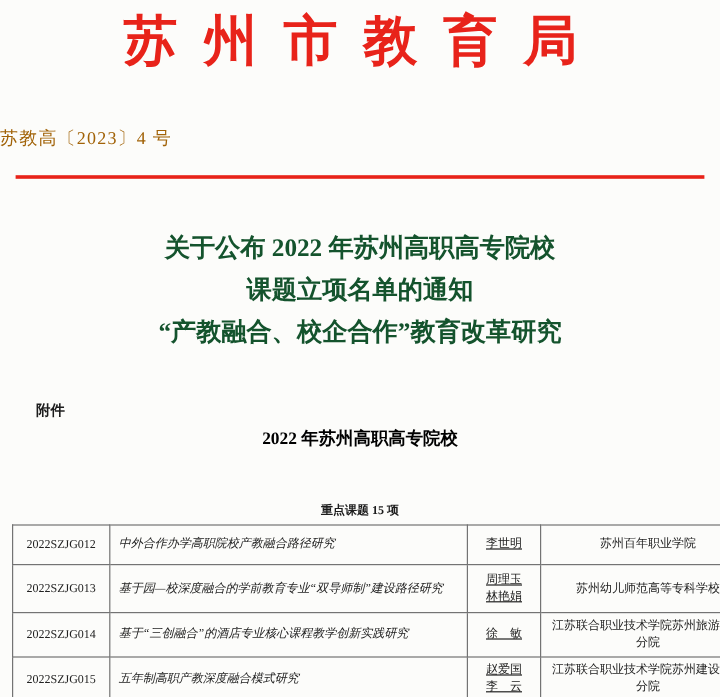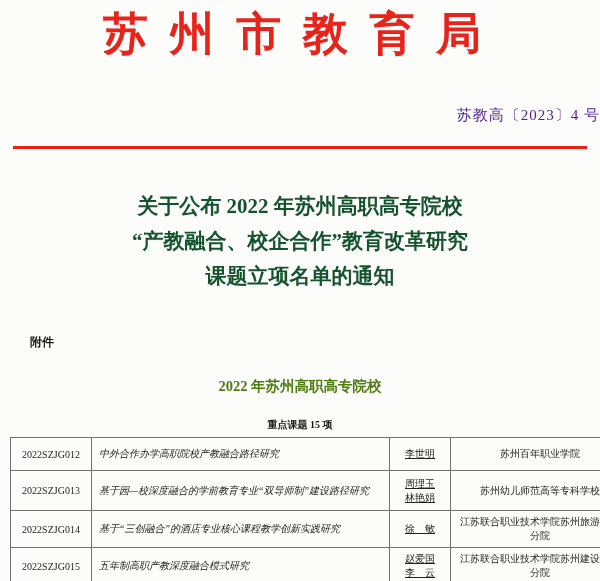--- a/index.html
+++ b/index.html
@@ -26,24 +26,24 @@
     color: #e8231a;
     letter-spacing: 0.48em;
     padding-left: 0.48em; 
     white-space: nowrap;
   }
   .doc-number {
     position: absolute;
     top: 106px;
     left: 0;
     right: 0;
-    text-align: right;
+    text-align: left;
     font-size: 15px;
     letter-spacing: 1px;
-    color: #4c1d95;
+    color: #a16207;
   }
   .red-line {
     position: absolute;
     top: 146px;
     left: 13px;
     right: 13px;
     height: 3px;
     background: #e8231a;
   }
   .notice-title {
@@ -59,28 +59,28 @@
   }
   .attachment-label {
     position: absolute;
     top: 334px;
     left: 30px;
     font-size: 12px;
     font-weight: bold;
   }
   .list-subtitle {
     position: absolute;
-    top: 375px;
+    top: 355px;
     left: 0;
     right: 0;
     text-align: center;
     font-size: 14.5px;
     font-weight: bold;
     line-height: 22px;
-    color: #4d7c0f;
+    color: #000000;
   }
   .table-caption {
     position: absolute;
     top: 418px;
     left: 0;
     right: 0;
     text-align: center;
     font-size: 10px;
     font-weight: bold;
   }
@@ -112,22 +112,22 @@
 <body>
 
 <div class="org-name">苏州市教育局</div>
 
 <div class="doc-number">苏教高〔2023〕4 号</div>
 
 <div class="red-line"></div>
 
 <div class="notice-title">
   <div>关于公布 2022 年苏州高职高专院校</div>
+  <div>课题立项名单的通知</div>
   <div>“产教融合、校企合作”教育改革研究</div>
-  <div>课题立项名单的通知</div>
 </div>
 
 <div class="attachment-label">附件</div>
 
 <div class="list-subtitle">
   <div>2022 年苏州高职高专院校</div>
 </div>
 
 <div class="table-caption">重点课题 15 项</div>
 

